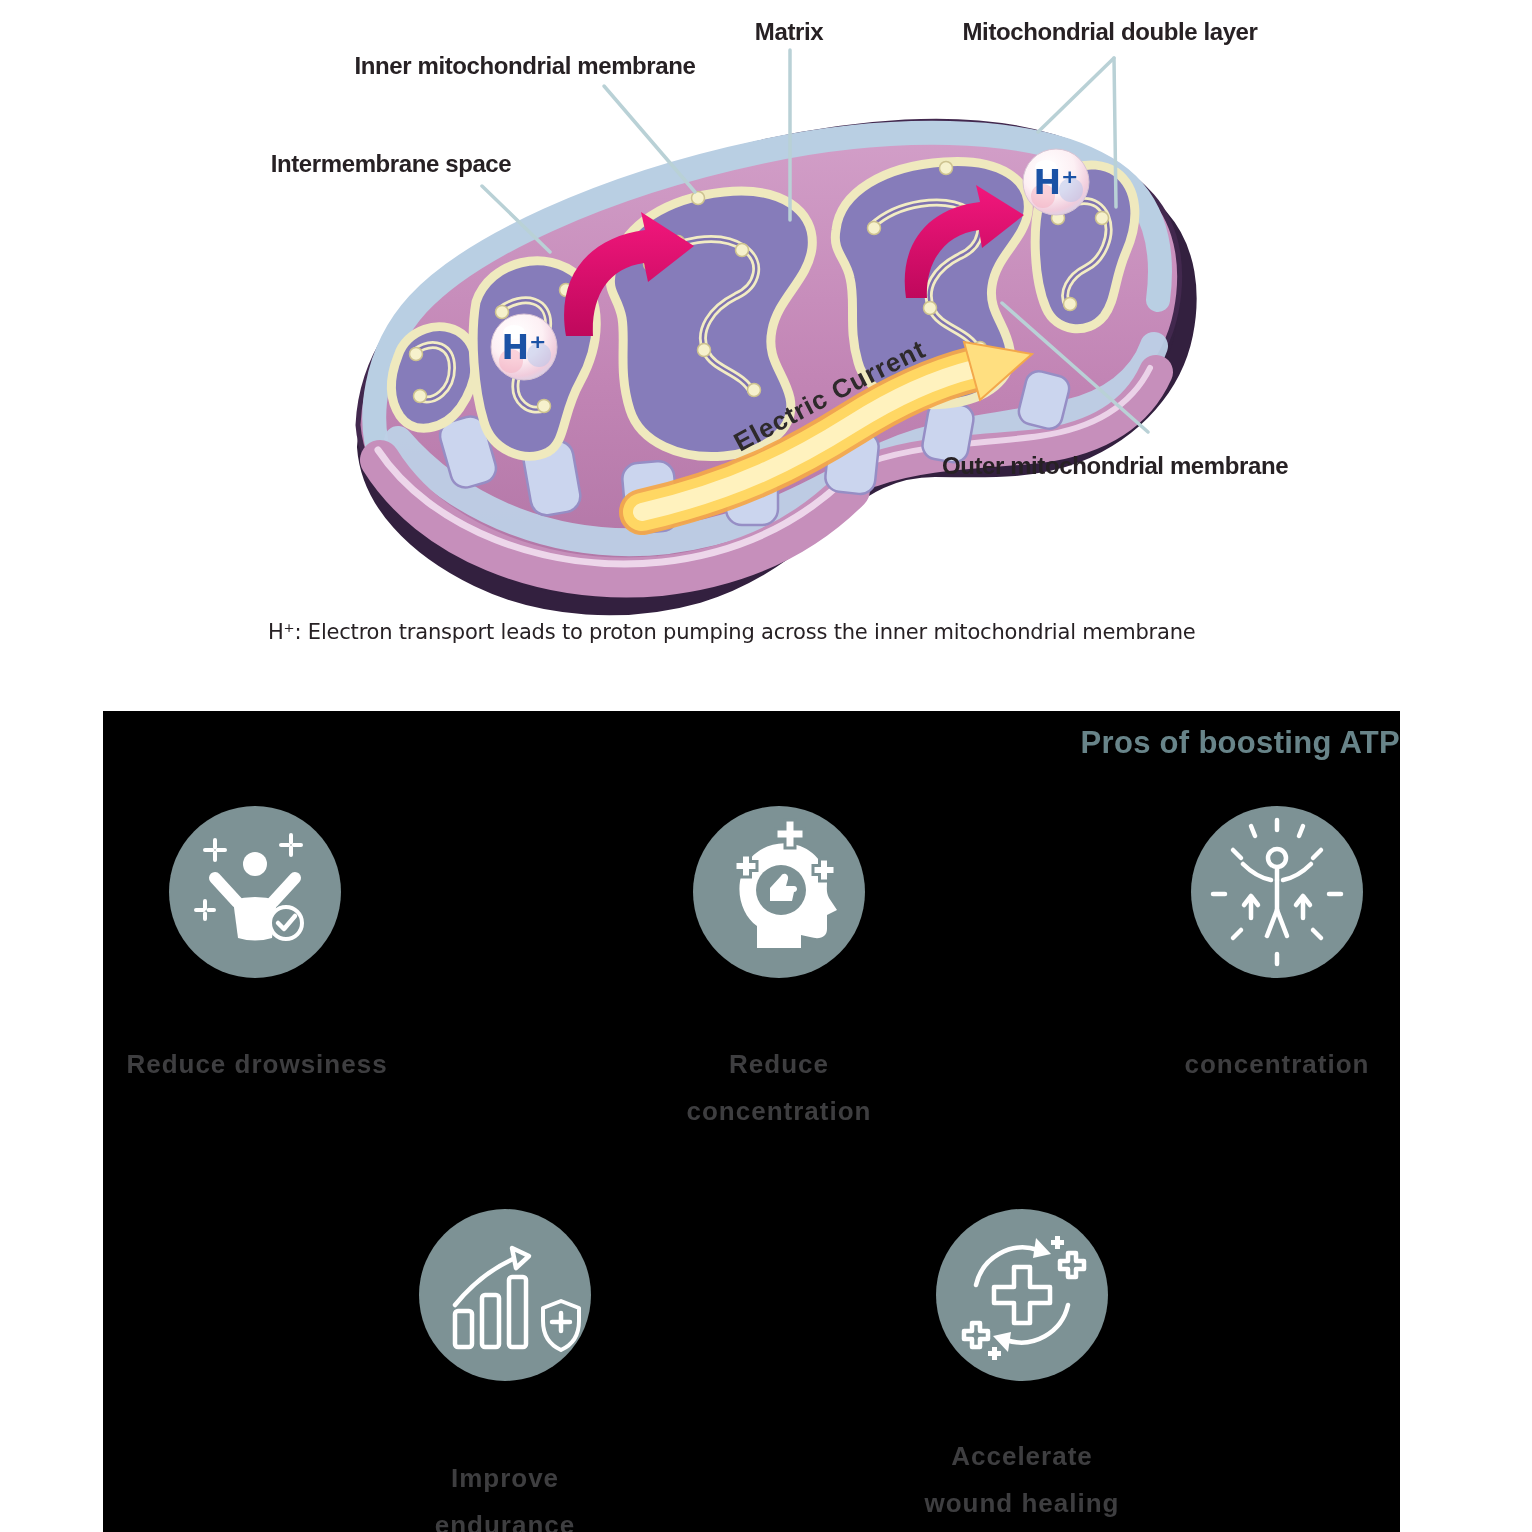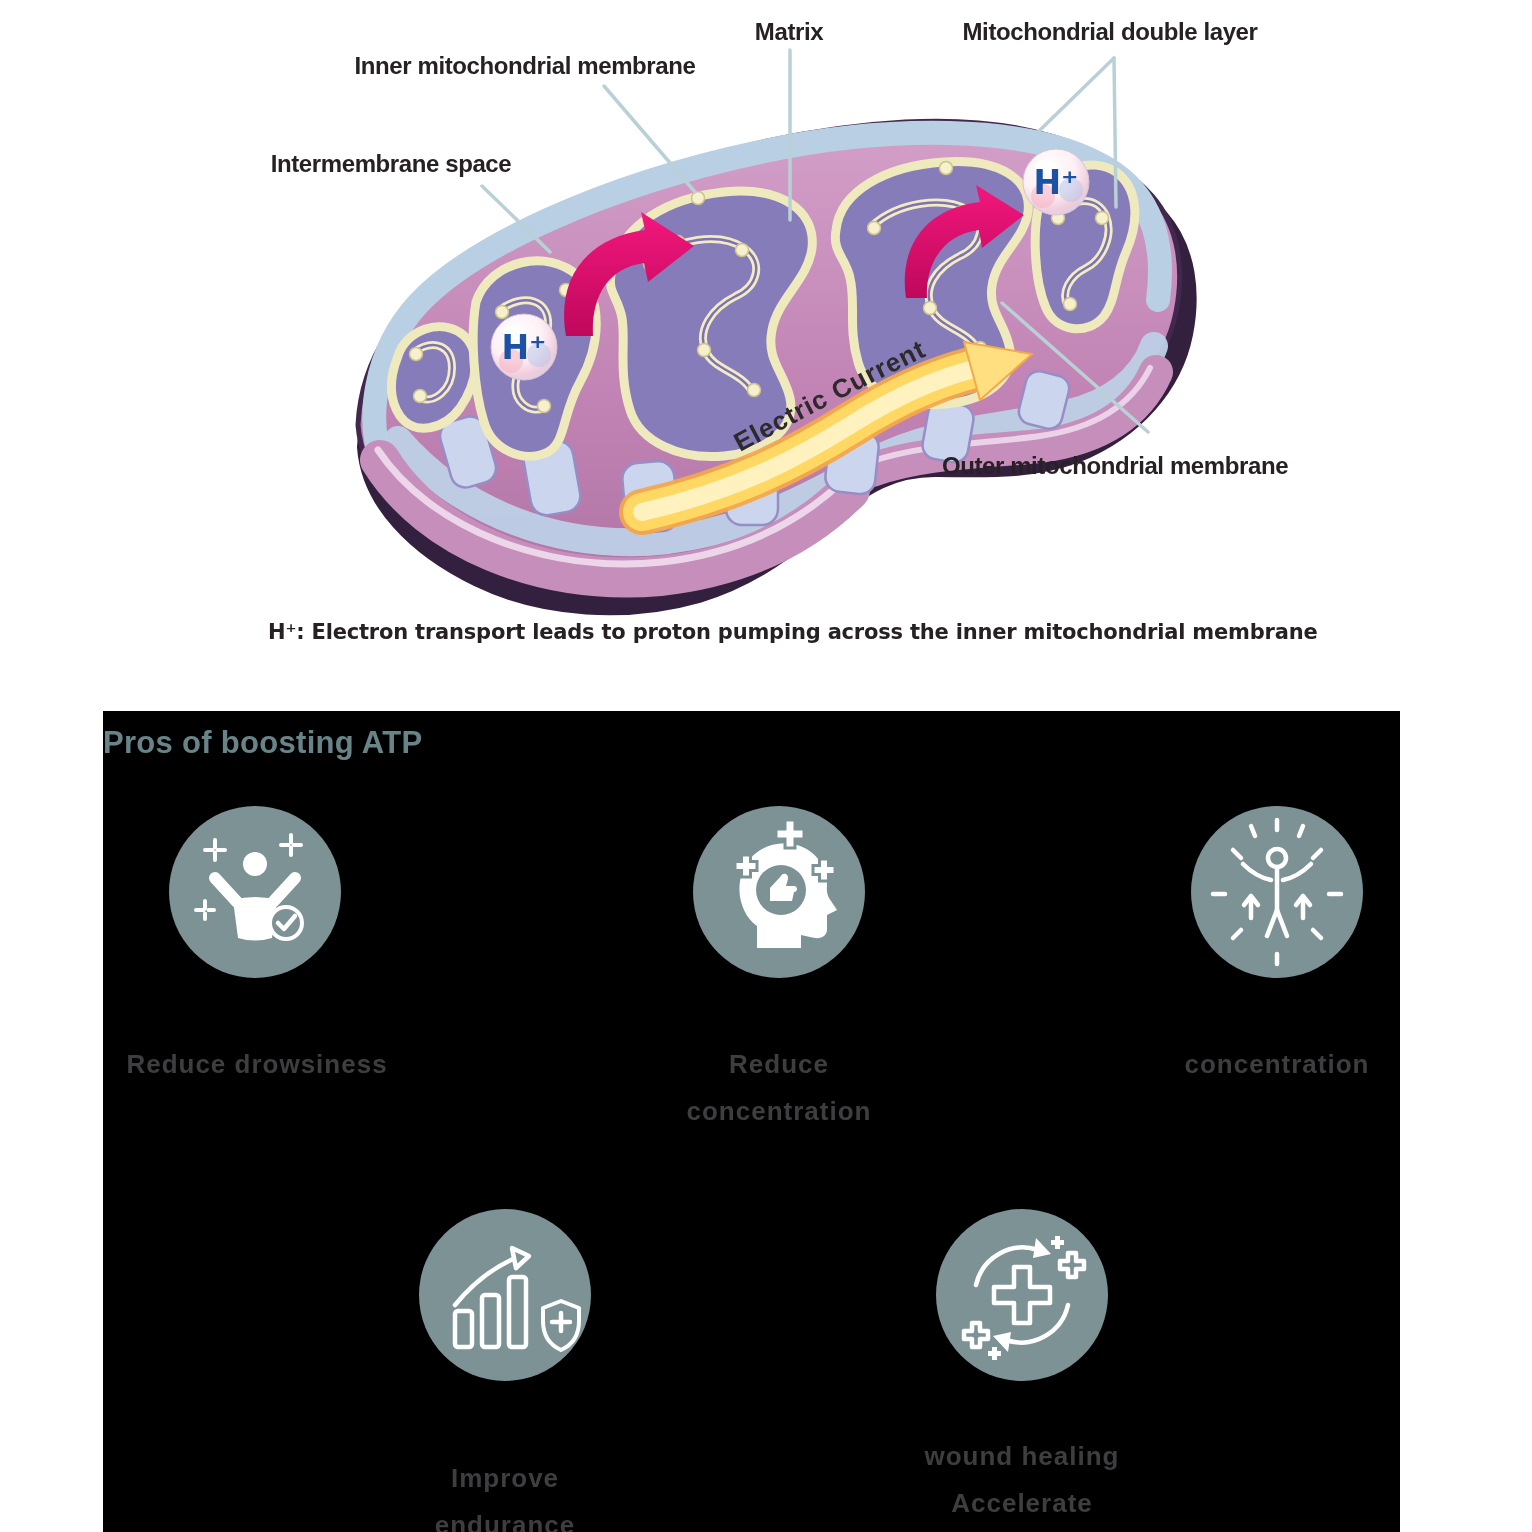--- a/index.html
+++ b/index.html
@@ -7,24 +7,24 @@
         font-family:"Liberation Sans",sans-serif;}
   .mito-wrap{position:absolute;left:0;top:0;width:1532px;height:700px;}
   .mito-wrap svg{display:block;width:1532px;height:700px;}
   svg text.dlabel{font-family:"Liberation Sans",sans-serif;font-weight:bold;font-size:24px;
         fill:#272124;letter-spacing:-0.4px;}
   svg text.ecur{font-family:"Liberation Sans",sans-serif;font-weight:bold;font-size:26px;
         fill:#2e2a2b;letter-spacing:1px;}
   svg text.proton{font-family:"DejaVu Sans","Liberation Sans",sans-serif;font-weight:bold;
         font-size:33px;fill:#1b52a5;}
   .caption{position:absolute;left:268px;top:620px;width:1100px;
-        font-family:"DejaVu Sans","Liberation Sans",sans-serif;font-weight:bold;font-size:21px;
+        font-family:"DejaVu Sans","Liberation Sans",sans-serif;font-weight:normal;font-size:21px;
         color:#272124;letter-spacing:-0.2px;}
   .panel{position:absolute;left:103px;top:711px;width:1297px;height:821px;background:#000000;overflow:hidden;}
-  .panel-title{position:absolute;left:0;top:14px;width:100%;text-align:left;
+  .panel-title{position:absolute;left:0;top:14px;width:100%;text-align:right;
         font-size:31px;font-weight:bold;color:#688489;letter-spacing:0.3px;}
   .circle{position:absolute;width:172px;height:172px;border-radius:50%;background:#7d9295;}
   .circle svg{position:absolute;left:0;top:0;width:172px;height:172px;}
   .c1{left:66px;top:95px;} .c2{left:590px;top:95px;} .c3{left:1088px;top:95px;}
   .c4{left:316px;top:498px;} .c5{left:833px;top:498px;}
   .blabel{position:absolute;width:330px;text-align:center;font-size:26px;font-weight:bold;
         color:#3e3e40;letter-spacing:1px;line-height:47px;}
   .b1{left:-11px;top:330px;} .b2{left:511px;top:330px;} .b3{left:1009px;top:330px;}
   .b4{left:237px;top:744px;} .b5{left:754px;top:722px;}
   .ic{stroke:#fff;stroke-width:4.5;fill:none;stroke-linecap:round;stroke-linejoin:round;}
@@ -276,17 +276,17 @@
       <div>concentration</div>
     </div>
     <div class="blabel b3">
       <div>concentration</div>
     </div>
     <div class="blabel b4">
       <div>Improve</div>
       <div>endurance</div>
     </div>
     <div class="blabel b5">
+      <div>Accelerate</div>
       <div>wound healing</div>
-      <div>Accelerate</div>
     </div>
   </div>
 </div>
 
 </body></html>

